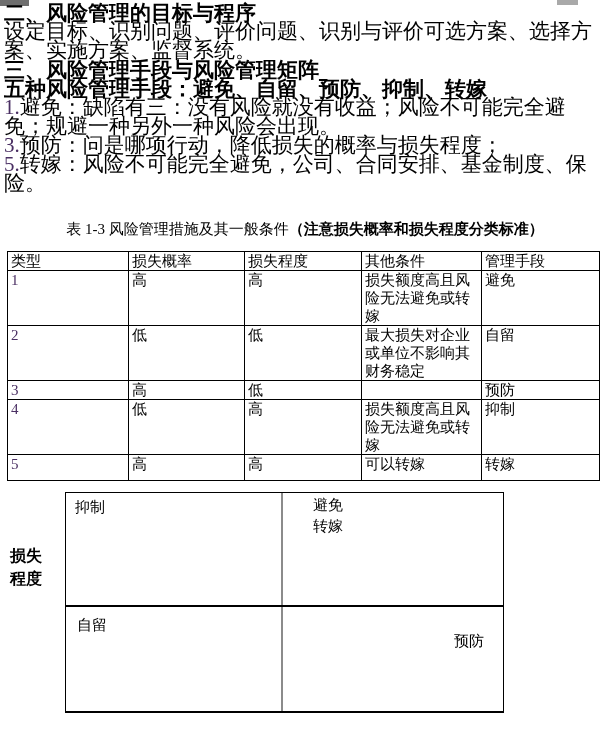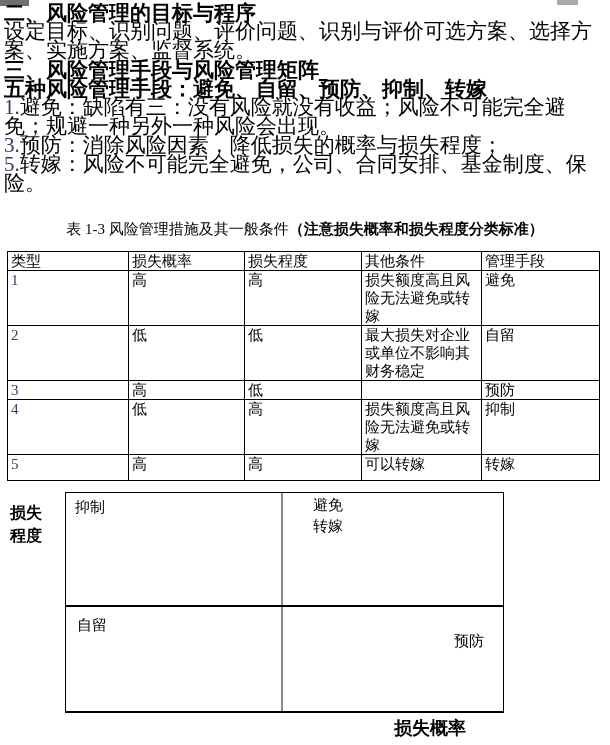--- a/index.html
+++ b/index.html
@@ -5,21 +5,21 @@
   * { box-sizing: border-box; }
   html,body { margin:0; padding:0; }
   body {
     width:610px; height:745px;
     background:#ffffff;
     color:#000;
     font-family:"Liberation Serif","DejaVu Serif",serif;
     position:relative;
     overflow:hidden;
   }
-  .hei { font-family:"Liberation Sans","DejaVu Sans",sans-serif; font-weight:bold; }
+  .hei { font-family:"Liberation Sans","DejaVu Sans",sans-serif; font-weight:bold;margin-top:43px; }
 
   
   .mark-tl { position:absolute; left:0; top:0; width:29px; height:6px; background:#6e6e6e; }
   .mark-tr { position:absolute; left:557px; top:0; width:21px; height:5px; background:#a9a9a9; }
 
   
   .doc { position:absolute; top:3px; left:4px; width:602px; font-size:21px; line-height:19px; }
   .line { margin:0; }
   .num { color:#4a2f63; }
 
@@ -54,21 +54,21 @@
 <div class="mark-tl"></div>
 <div class="mark-tr"></div>
 
 <div class="doc">
   <div class="line hei">二、风险管理的目标与程序</div>
   <div class="line">设定目标、识别问题、评价问题、识别与评价可选方案、选择方案、实施方案、监督系统。</div>
   <div class="line hei">三、风险管理手段与风险管理矩阵</div>
   <div class="line hei">五种风险管理手段：避免、自留、预防、抑制、转嫁</div>
 
   <div class="line"><span class="num">1.</span><span>避免：缺陷有三：没有风险就没有收益；风险不可能完全避免；规避一种另外一种风险会出现。</span></div>
-  <div class="line"><span class="num">3.</span><span>预防：消除风险因素，降低损失的概率与损失程度；</span></div>
+  <div class="line"><span class="num">3.</span><span>预防：问是哪项行动，降低损失的概率与损失程度；</span></div>
   <div class="line"><span class="num">5.</span><span>转嫁：风险不可能完全避免，公司、合同安排、基金制度、保险。</span></div>
 </div>
 
 <div class="caption">
   <span>表 1-3 风险管理措施及其一般条件</span><span class="hei">（注意损失概率和损失程度分类标准）</span>
 </div>
 
 <div class="tbl-wrap">
   <table class="risk">
     <colgroup>

